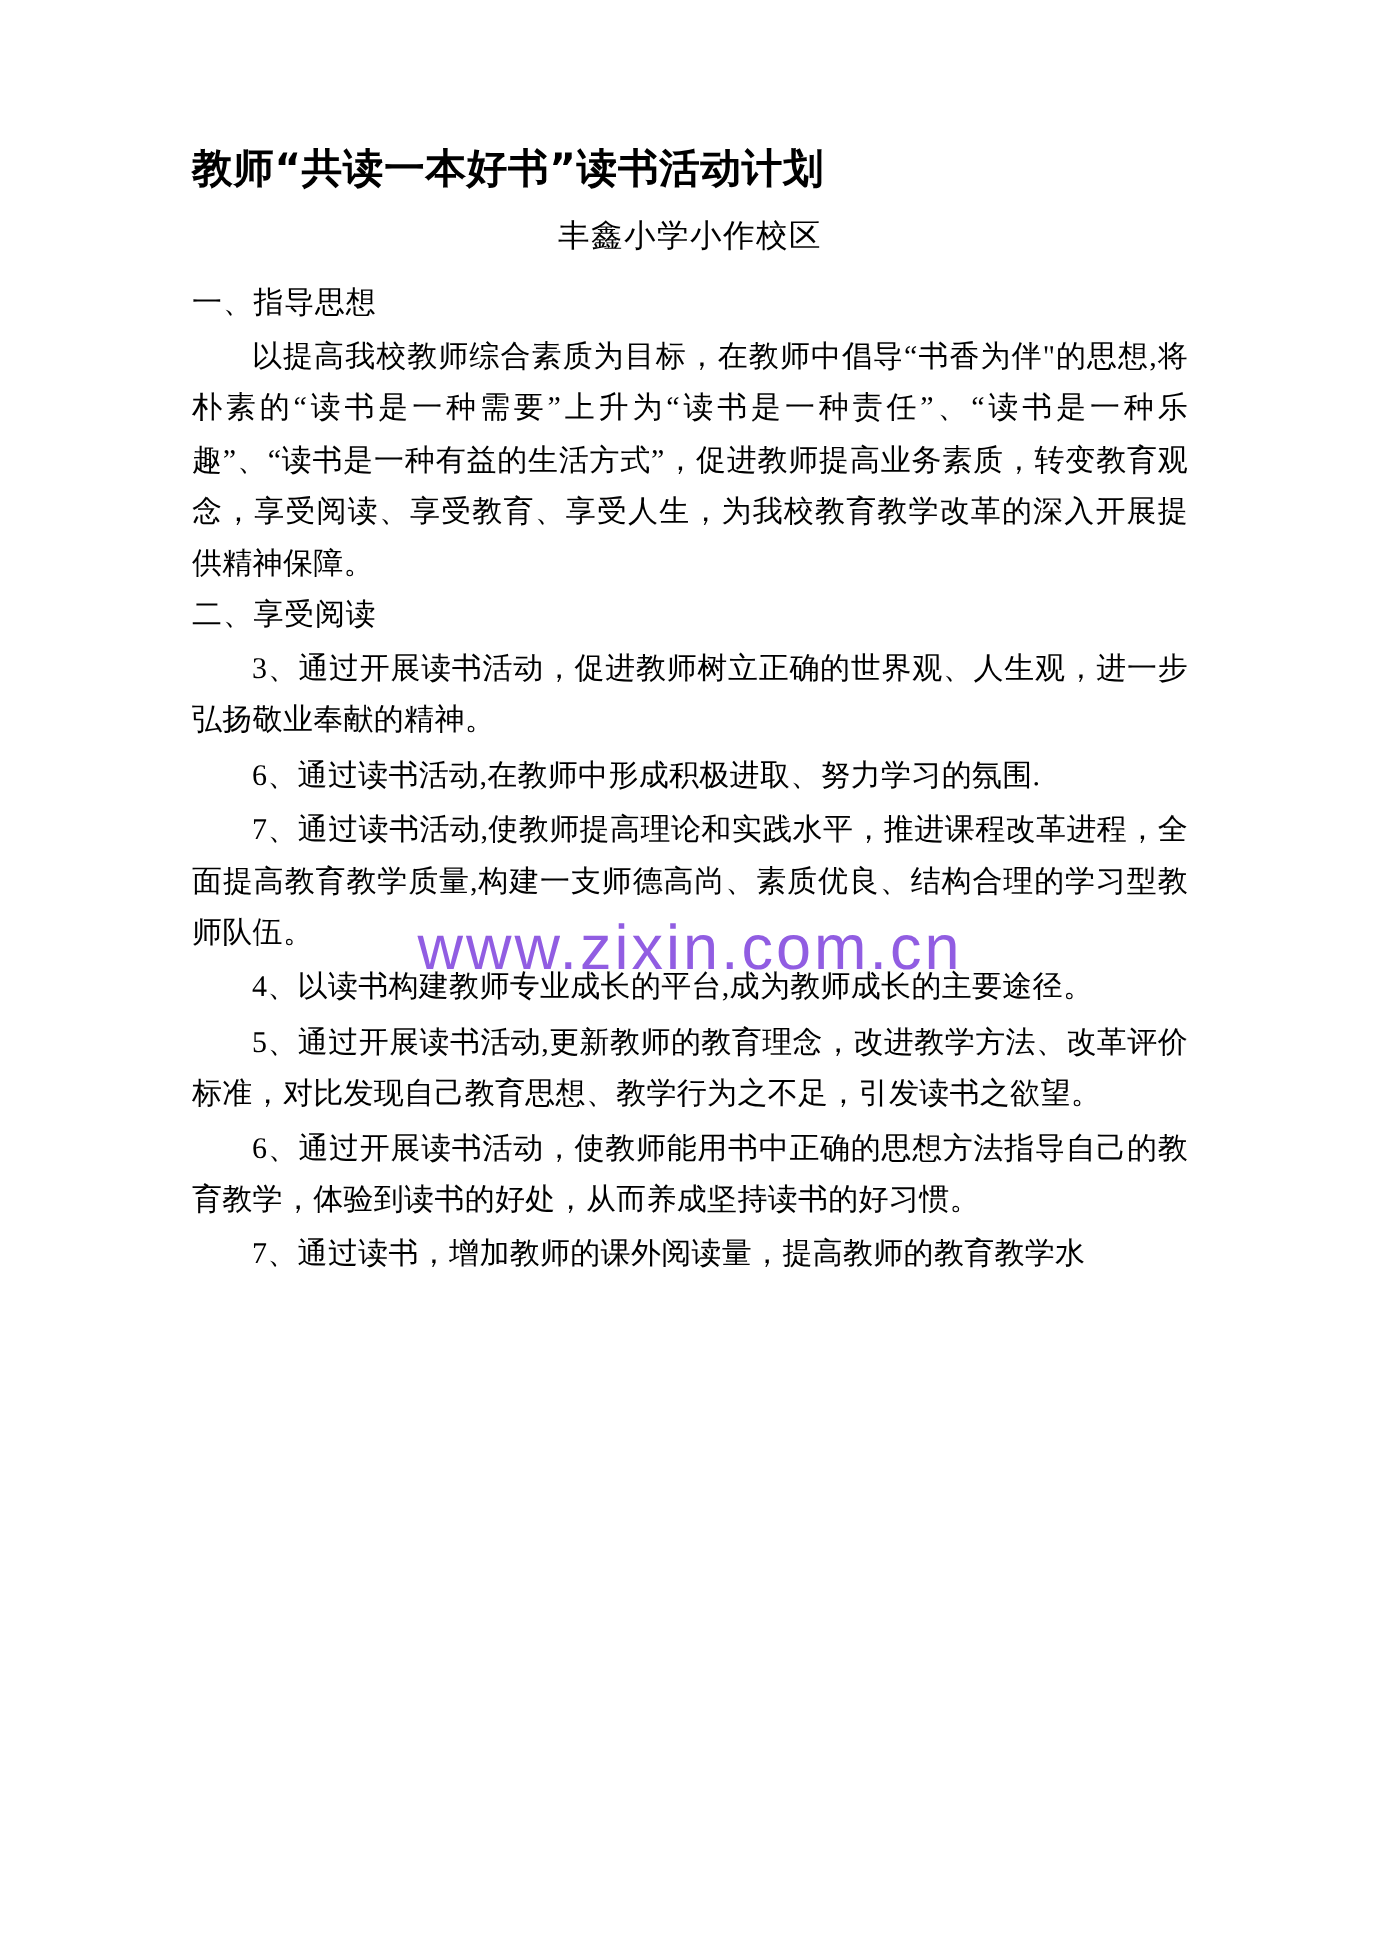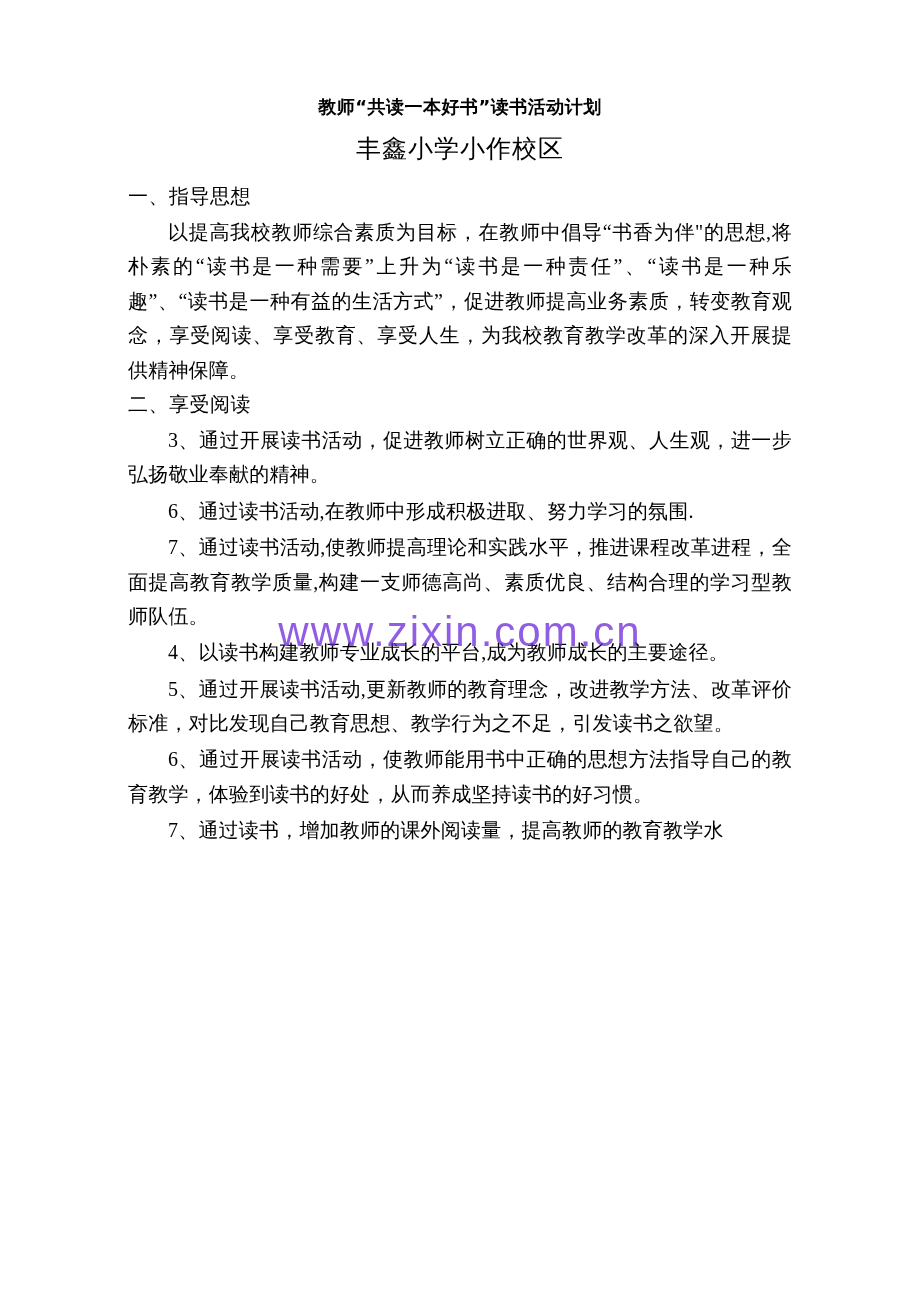--- a/index.html
+++ b/index.html
@@ -20,29 +20,29 @@
   }
   .content {
     position: absolute;
     left: 128px;
     top: 96px;
     width: 664px;
   }
   .doc-title {
     font-family: "DejaVu Sans", "Liberation Sans", sans-serif;
     font-weight: bold;
-    font-size: 18px;
+    font-size: 27px;
     line-height: 1.25;
-    text-align: center;
+    text-align: left;
     letter-spacing: 0.5px;
     margin: 0 0 14px 0;
     white-space: nowrap;
   }
   .doc-subtitle {
-    font-size: 25px;
+    font-size: 21px;
     line-height: 1.3;
     text-align: center;
     margin: 0 0 16px 0;
     letter-spacing: 1px;
   }
   .section-heading {
     font-size: 20px;
     line-height: 1.5;
     margin: 0 0 4px 0;
     letter-spacing: 0.5px;

